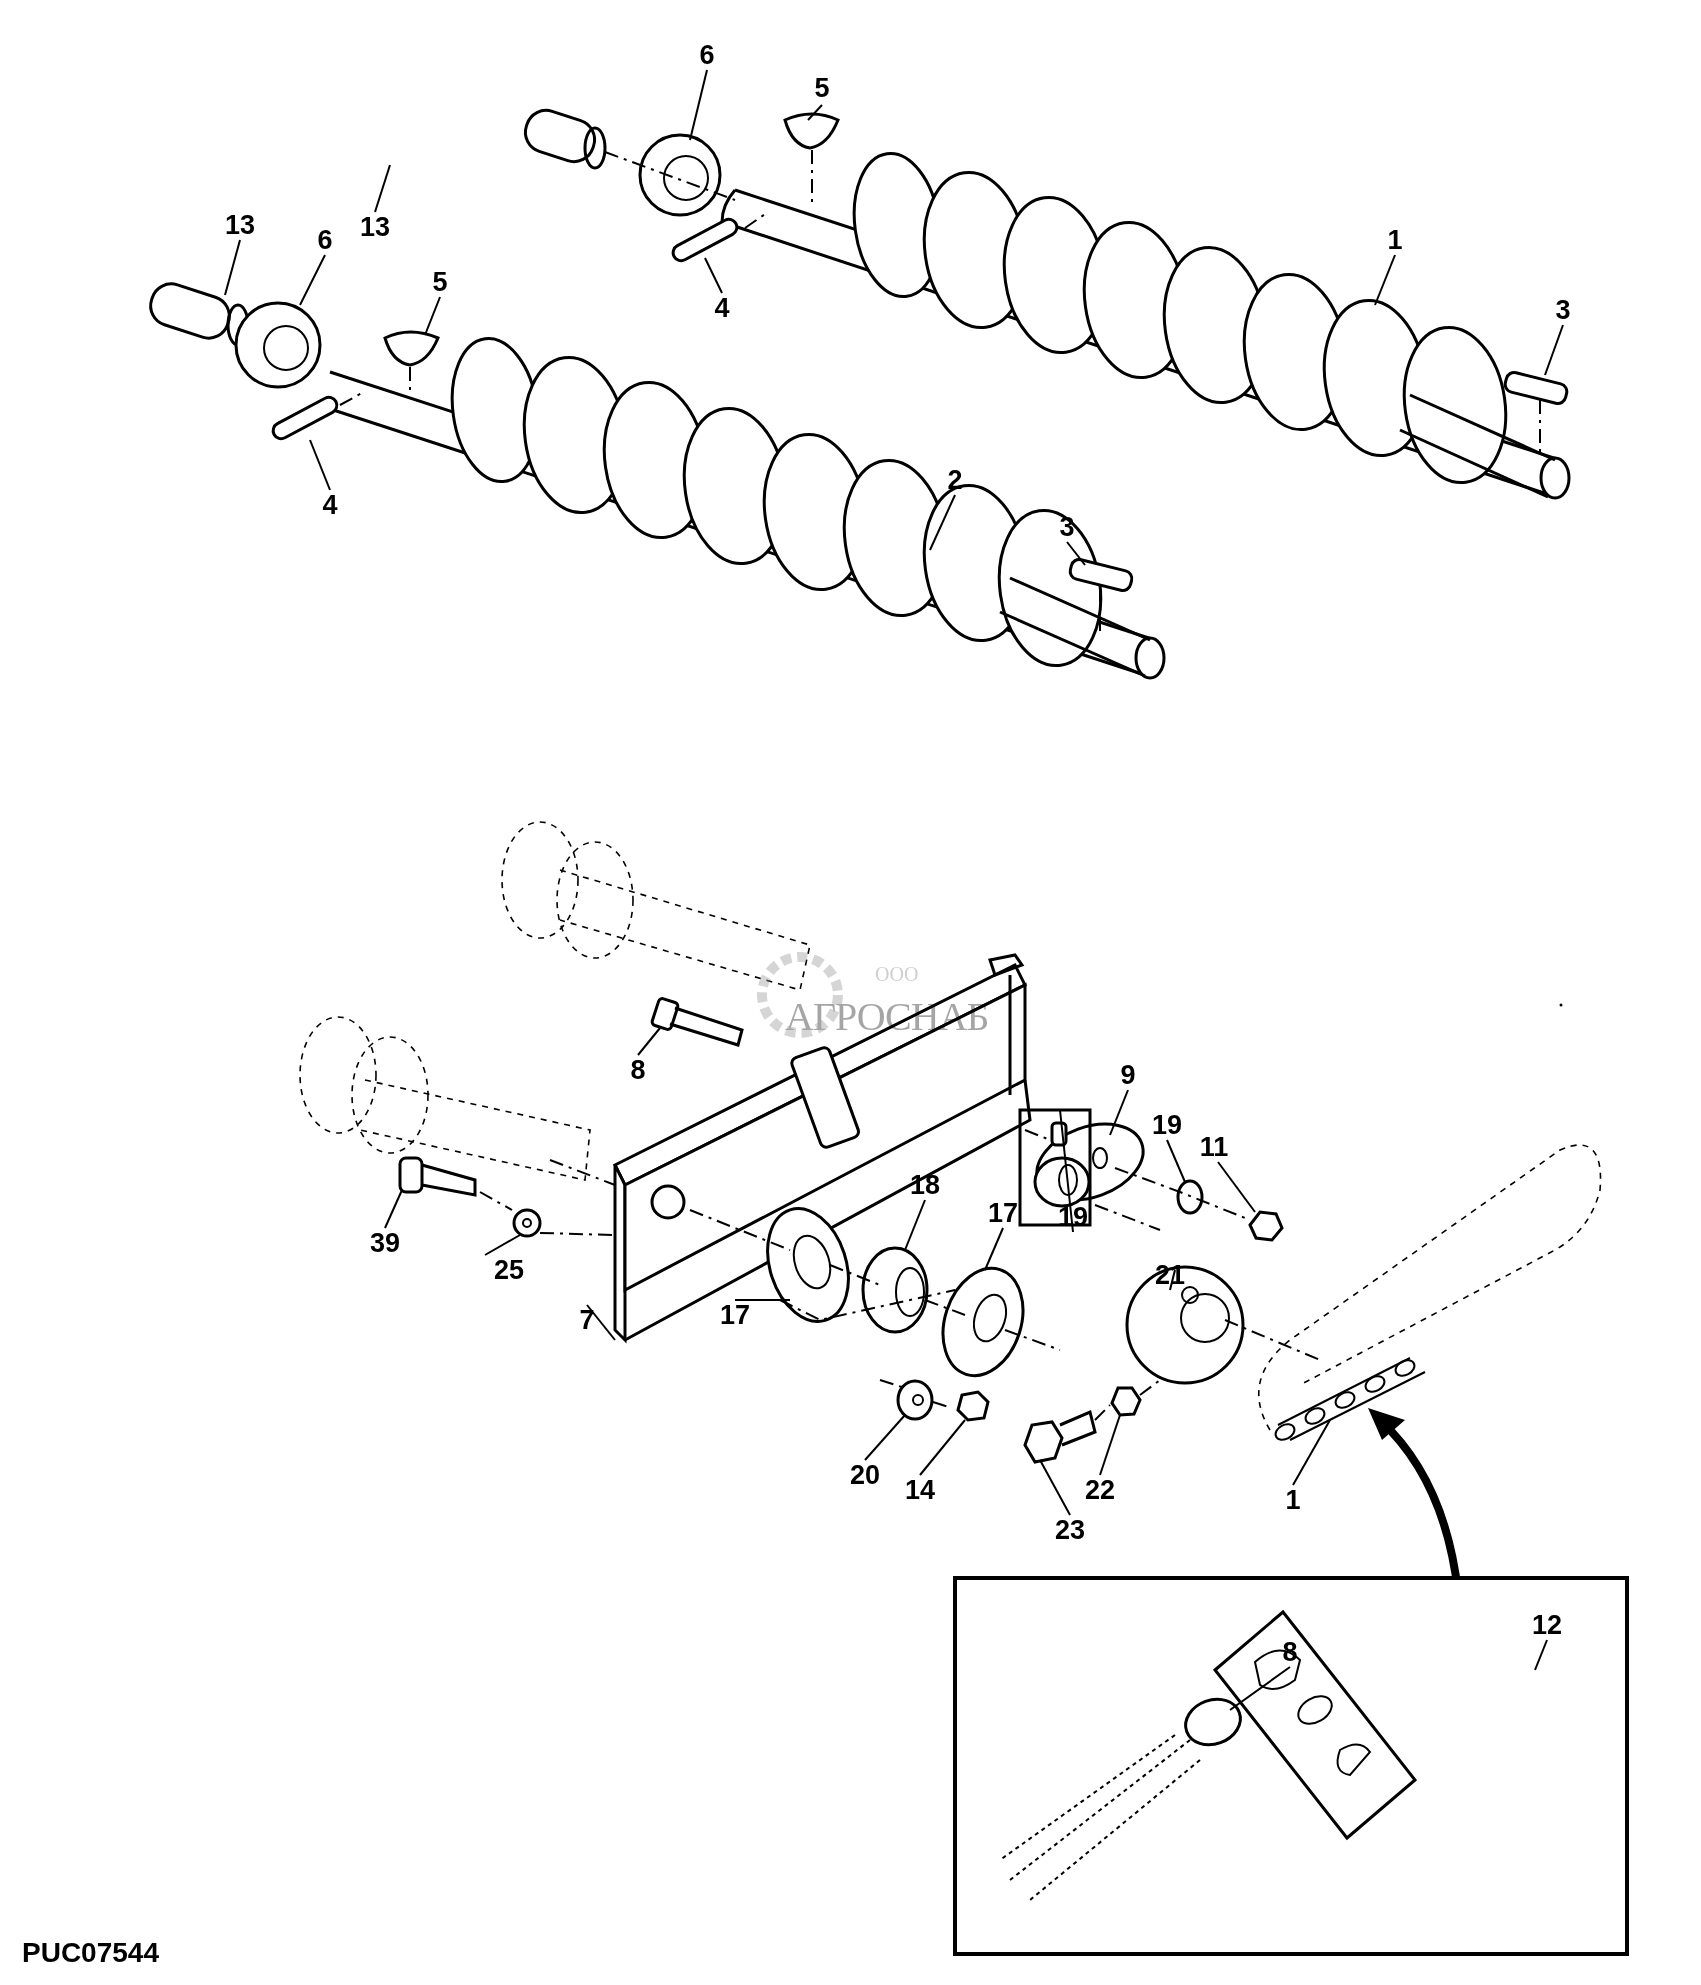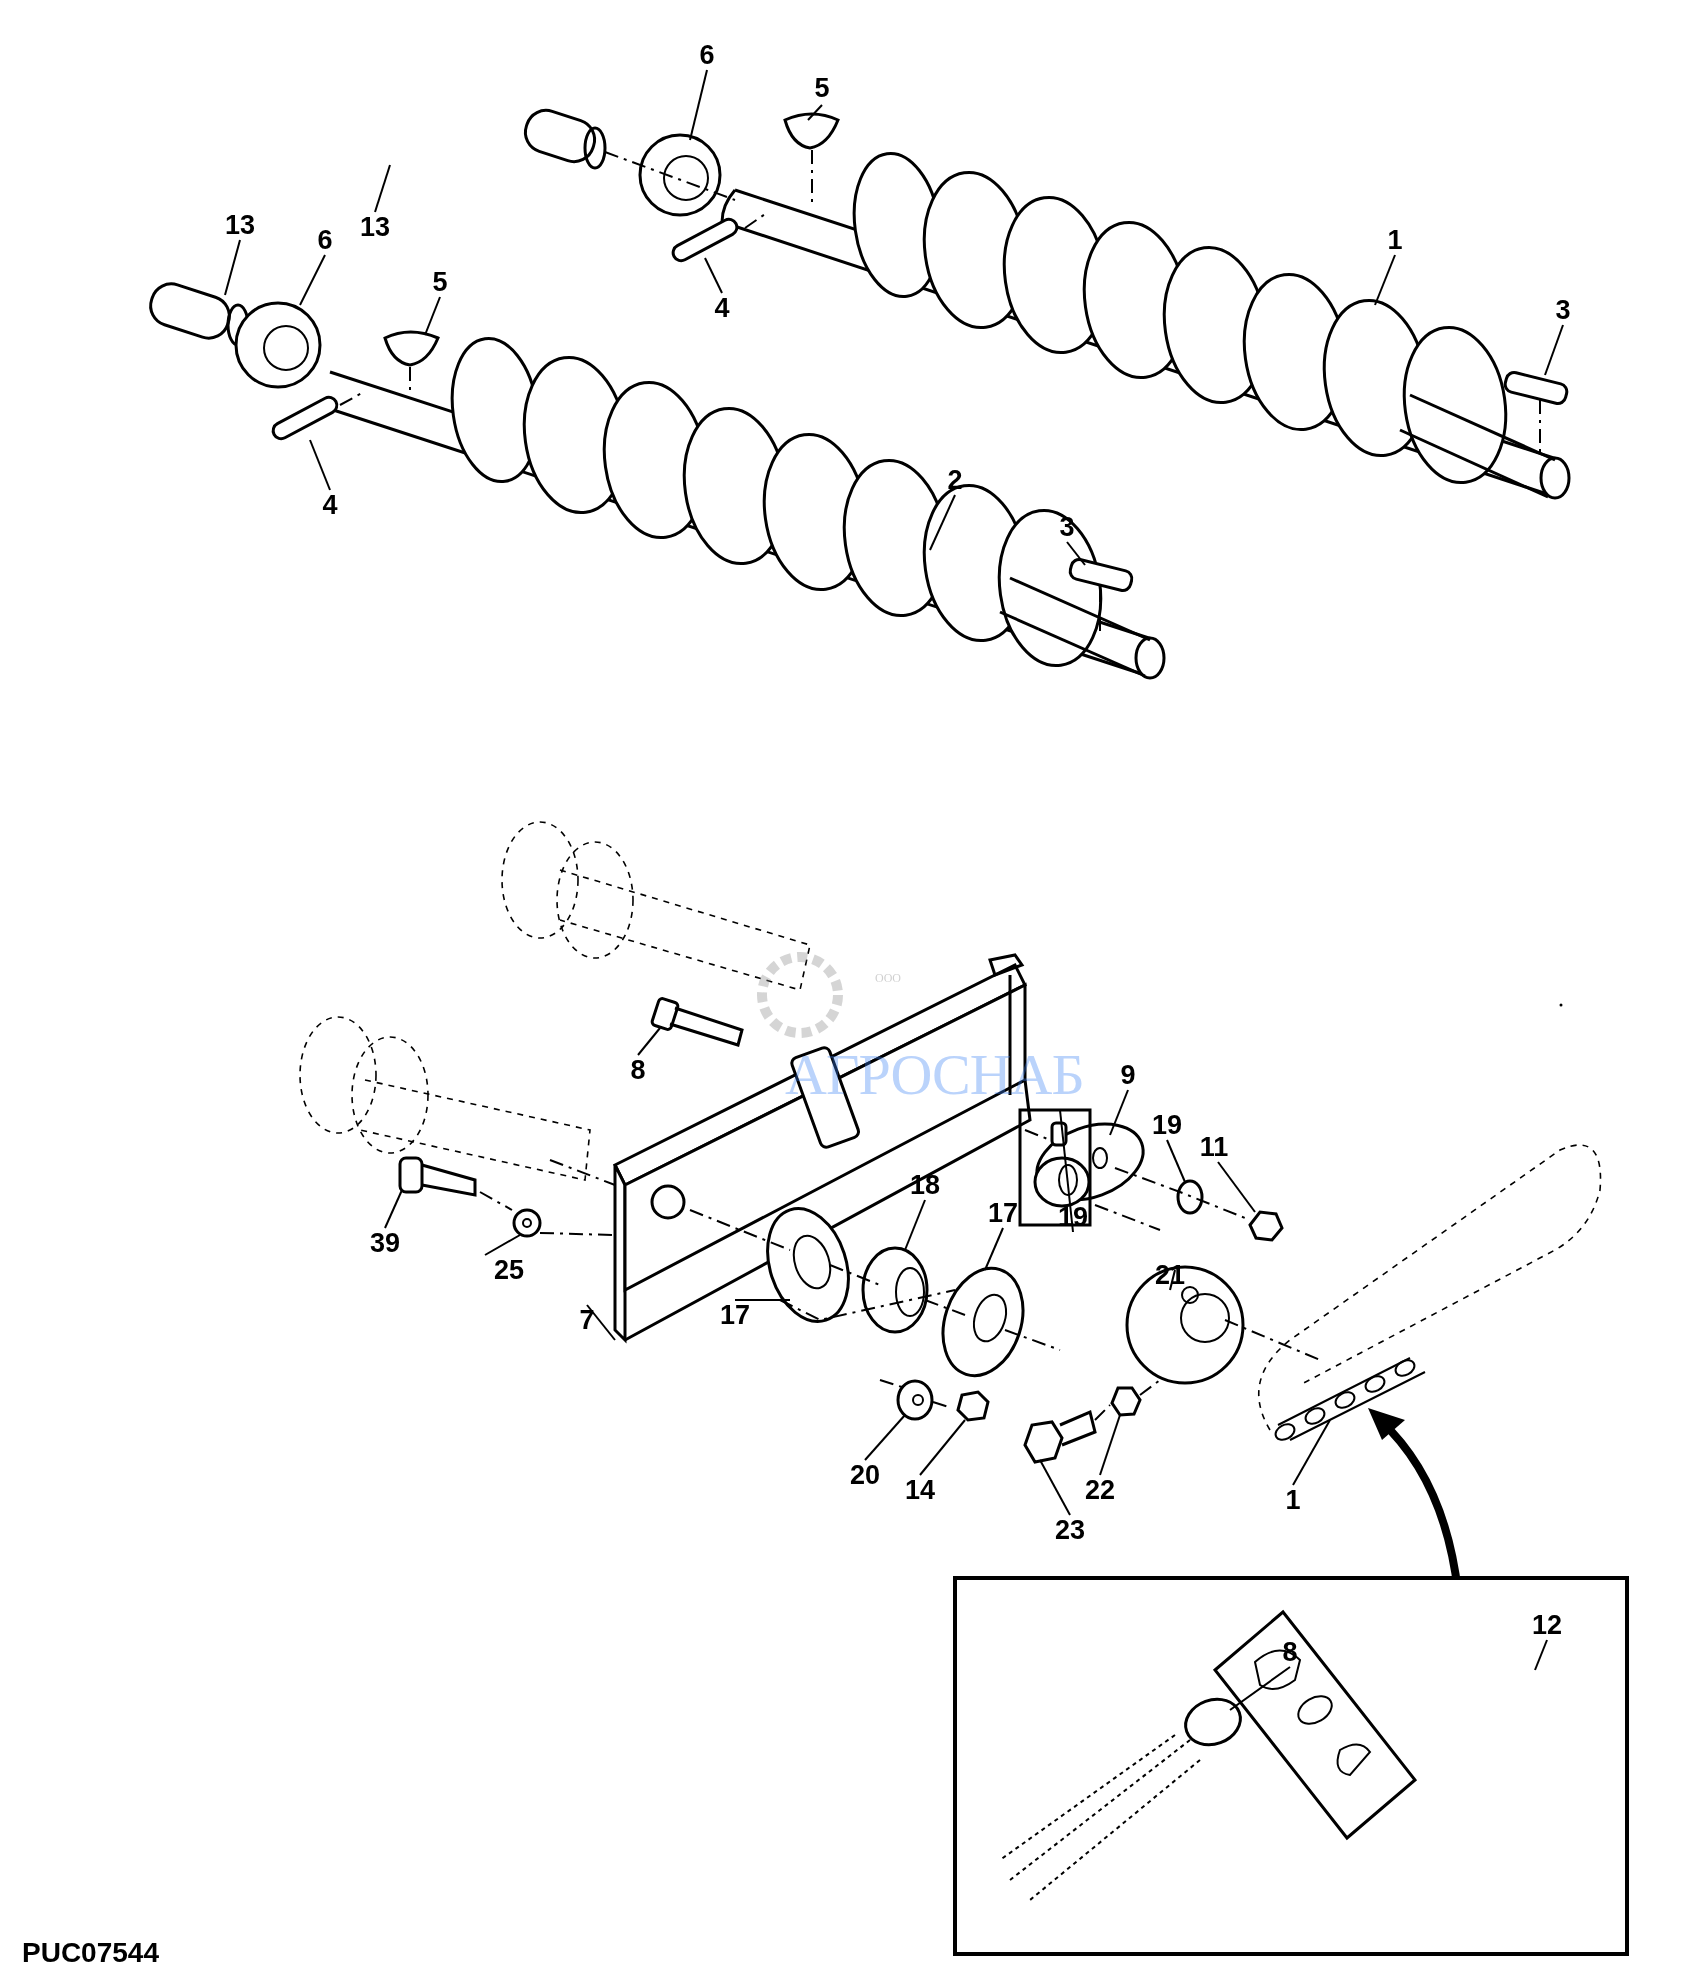--- a/index.html
+++ b/index.html
@@ -1,22 +1,22 @@
 <!DOCTYPE html>
 <html><head>
 <meta charset="utf-8">
 <style>
   html,body{margin:0;padding:0;background:#ffffff;}
   body{width:1701px;height:1985px;position:relative;overflow:hidden;font-family:"Liberation Sans",sans-serif;}
   #canvas{position:absolute;left:0;top:0;width:1701px;height:1985px;}
   .callout{position:absolute;font-family:"Liberation Sans",sans-serif;font-weight:bold;font-size:27px;color:#000;line-height:1;transform:translate(-50%,-50%);white-space:nowrap;}
   .figid{position:absolute;left:22px;top:1937px;font-family:"Liberation Sans",sans-serif;font-weight:bold;font-size:28px;color:#000;}
   .wm{position:absolute;left:745px;top:935px;width:320px;height:120px;opacity:0.35;pointer-events:none;}
-  .wm-ooo{position:absolute;left:130px;top:36px;font-family:"Liberation Serif",serif;font-size:12px;color:#777;}
-  .wm-name{position:absolute;left:40px;top:58px;font-family:"Liberation Serif",serif;font-size:58px;color:#3b82f6;letter-spacing:-1px;margin-top:48px;}
+  .wm-ooo{position:absolute;left:130px;top:28px;font-family:"Liberation Serif",serif;font-size:20px;color:#777;}
+  .wm-name{position:absolute;left:40px;top:58px;font-family:"Liberation Serif",serif;font-size:40px;color:#000000;letter-spacing:-1px;}
   svg .ln{fill:none;stroke:#000;stroke-width:3;}
   svg .thin{fill:none;stroke:#000;stroke-width:2;}
   svg .dash{fill:none;stroke:#000;stroke-width:2;stroke-dasharray:14 6 3 6;}
   svg .dot{fill:none;stroke:#000;stroke-width:2;stroke-dasharray:4 4;}
   svg .ghost{fill:none;stroke:#000;stroke-width:1.6;stroke-dasharray:6 6;}
   svg .fill{fill:#fff;stroke:#000;stroke-width:3;}
 </style>
 </head>
 <body>
 

